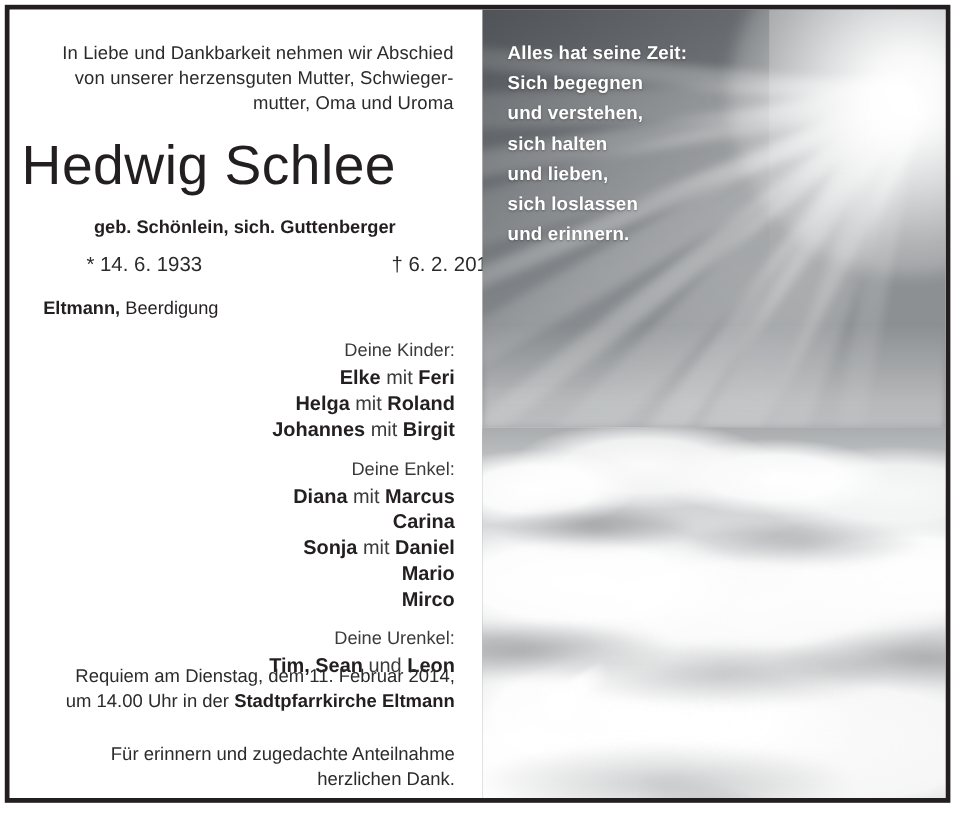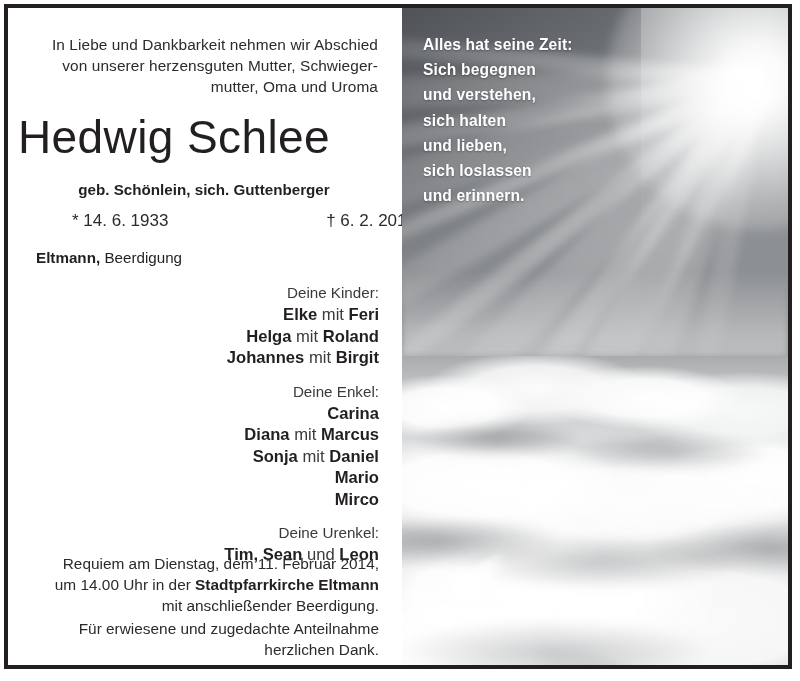--- a/index.html
+++ b/index.html
@@ -364,24 +364,24 @@
           <span>Helga</span><span class="conj"> mit </span><span>Roland</span>
         </div>
         <div class="fam-line">
           <span>Johannes</span><span class="conj"> mit </span><span>Birgit</span>
         </div>
       </div>
 
       <div class="fam-group">
         <div class="fam-heading">Deine Enkel:</div>
         <div class="fam-line">
+          <span>Diana</span><span class="conj"> mit </span><span>Marcus</span>
+        </div>
+        <div class="fam-line">
           <span>Carina</span>
-        </div>
-        <div class="fam-line">
-          <span>Diana</span><span class="conj"> mit </span><span>Marcus</span>
         </div>
         <div class="fam-line">
           <span>Sonja</span><span class="conj"> mit </span><span>Daniel</span>
         </div>
         <div class="fam-line">
           <span>Mario</span>
         </div>
         <div class="fam-line">
           <span>Mirco</span>
         </div>
@@ -392,25 +392,24 @@
         <div class="fam-line">
           <span>Tim, Sean</span><span class="conj"> und </span><span>Leon</span>
         </div>
       </div>
 
     </div>
 
     <div class="service">
       <div>Requiem am Dienstag, dem 11. Februar 2014,</div>
       <div><span>um 14.00 Uhr in der </span><span class="bold">Stadtpfarrkirche Eltmann</span></div>
-      <div>mit anschließender Beerdigung.</div>
     </div>
 
     <div class="thanks">
-      <div>Für erwiesene und zugedachte Anteilnahme</div>
+      <div>Für erinnern und zugedachte Anteilnahme</div>
       <div>herzlichen Dank.</div>
     </div>
 
   </div>
 
   <div class="photo-panel">
     <div class="sky-base"></div>
     <div class="sky-dark-corner"></div>
 
     <div class="rays" id="rays">

